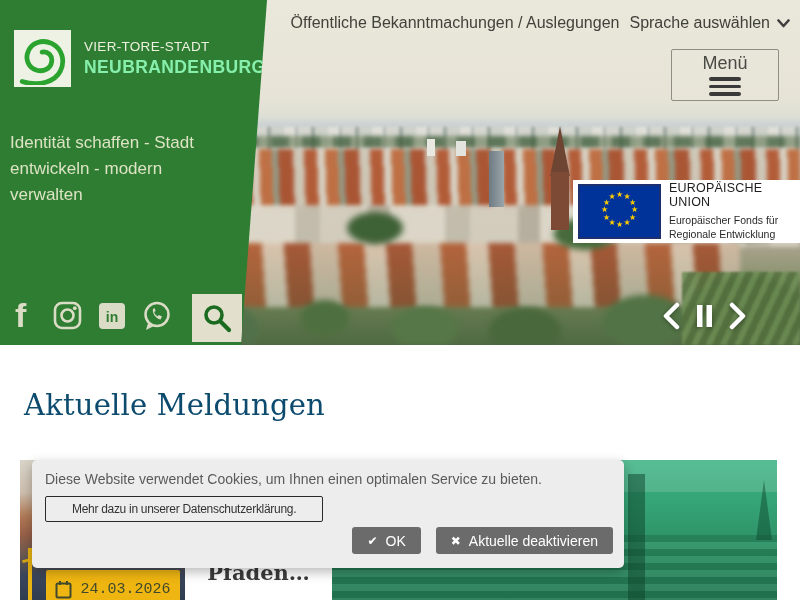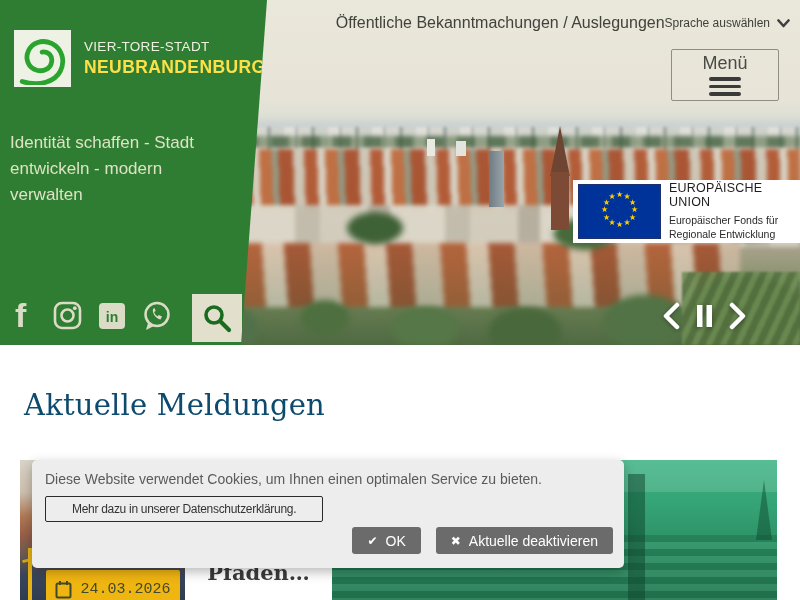--- a/index.html
+++ b/index.html
@@ -38,23 +38,23 @@
   .field{right:0;top:272px;width:118px;height:73px;filter:blur(1px);opacity:.9;
     background:repeating-linear-gradient(115deg,#6d8d54 0 6px,#55713f 6px 13px);}
   .hirise{left:489px;top:151px;width:15px;height:56px;background:linear-gradient(90deg,#6f7b83,#9aa5ab);}
   .whitetower1{left:427px;top:139px;width:8px;height:17px;background:#e9e9e2;}
   .whitetower2{left:456px;top:141px;width:10px;height:15px;background:#e3e4dd;}
   .spire{left:547px;top:126px;width:26px;height:50px;background:#6e4532;
     clip-path:polygon(50% 0,88% 100%,12% 100%);}
   .churchbody{left:551px;top:172px;width:18px;height:58px;background:#7d4a36;}
 
   
-  .topbar{position:absolute;top:14px;right:10px;display:flex;align-items:center;gap:0;z-index:6;}
+  .topbar{position:absolute;top:14px;right:10px;display:flex;align-items:center;gap:10px;z-index:6;}
   .ann-link{font-size:16px;color:#42423c;cursor:pointer;}
-  .lang{display:flex;align-items:center;gap:7px;font-size:12px;color:#3f403a;cursor:pointer;}
+  .lang{display:flex;align-items:center;gap:7px;font-size:16px;color:#3f403a;cursor:pointer;}
   .menu-btn{position:absolute;top:49px;right:21px;width:108px;height:52px;z-index:6;
     border:1px solid #8e8e86;background:rgba(240,238,228,.12);border-radius:2px;
     display:flex;flex-direction:column;align-items:center;justify-content:center;gap:5px;cursor:pointer;}
   .menu-btn .mlabel{font-size:18px;color:#4a4a45;line-height:1;}
   .hamburger{display:flex;flex-direction:column;gap:4px;}
   .hamburger div{width:32px;height:3.5px;background:#3a3a3a;border-radius:2px;}
 
   
   .eu{position:absolute;left:573px;top:180px;width:227px;height:63px;background:#ffffff;z-index:5;
     display:flex;align-items:center;}
@@ -68,21 +68,21 @@
     filter:drop-shadow(0 1px 2px rgba(0,0,0,.35));}
   .carousel .cbtn{cursor:pointer;display:block;}
 
   
   .green{position:absolute;left:0;top:0;width:270px;height:345px;background:#2e7d32;z-index:4;
     clip-path:polygon(0 0,267px 0,241px 345px,0 345px);}
   .logo-row{position:absolute;left:14px;top:30px;display:flex;align-items:center;cursor:pointer;}
   .logo-tile{width:57px;height:57px;background:#edf2e5;display:flex;align-items:center;justify-content:center;}
   .logo-text{margin-left:13px;}
   .logo-pre{font-size:13.5px;color:#eef0e0;letter-spacing:.3px;margin-bottom:3px;}
-  .logo-main{font-size:17.5px;font-weight:bold;color:#fde047;letter-spacing:.4px;}
+  .logo-main{font-size:17.5px;font-weight:bold;color:#86efac;letter-spacing:.4px;}
   .tagline{position:absolute;left:10px;top:130px;width:216px;font-size:17px;line-height:1.52;color:#dde3c4;}
   .social{position:absolute;left:0;top:293px;height:50px;width:260px;}
   .soc{position:absolute;cursor:pointer;}
   .fb{left:15px;top:5px;font:bold 34px "Liberation Sans",sans-serif;color:#dbdcc6;line-height:1;}
   .ig{left:53px;top:8px;} .li{left:99px;top:10px;} .wa{left:141px;top:7px;}
   .search-tile{position:absolute;left:192px;top:1px;width:50px;height:48px;background:#e2e0cd;
     display:flex;align-items:center;justify-content:center;cursor:pointer;}
 
   
   .heading{position:absolute;left:24px;top:388px;font-family:"DejaVu Serif",serif;font-size:29px;

